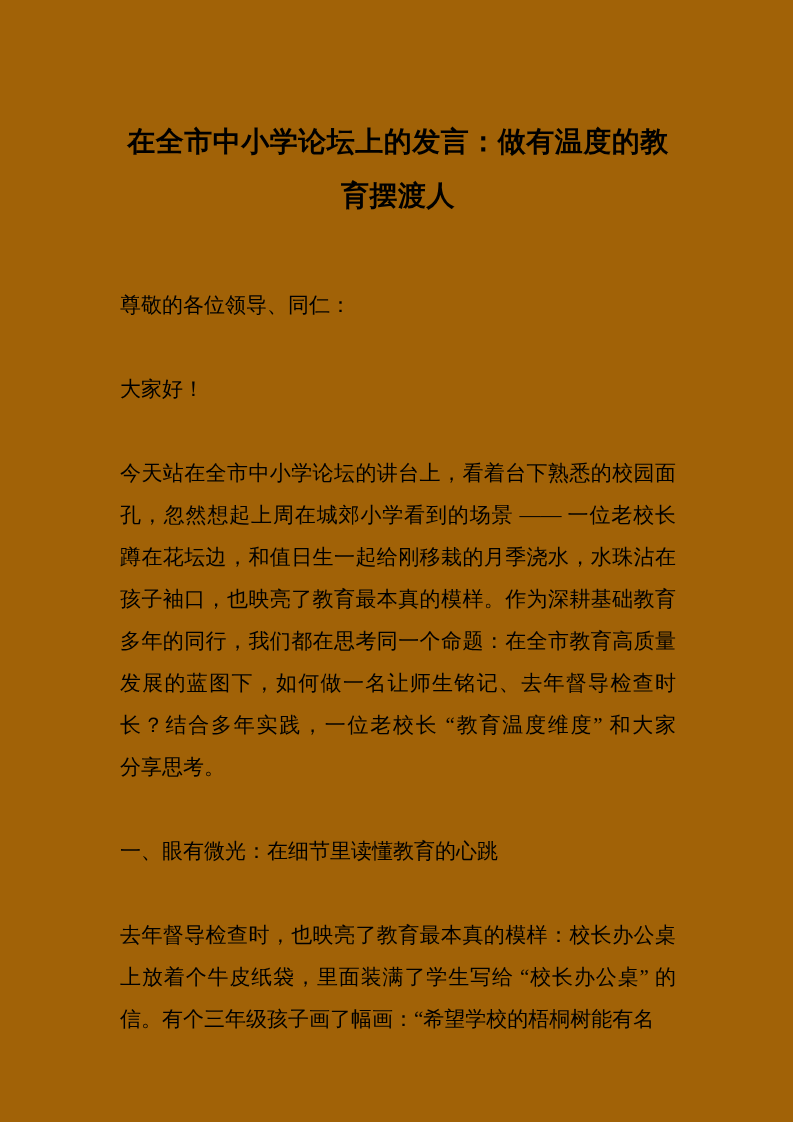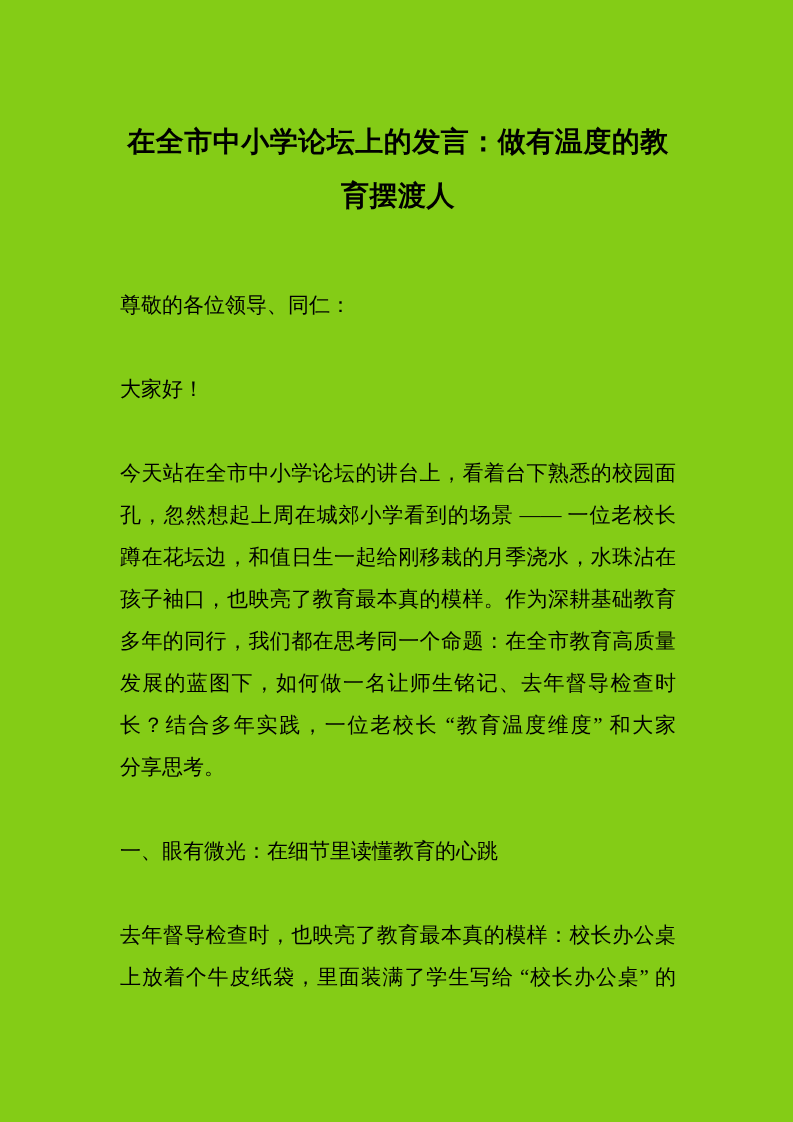--- a/index.html
+++ b/index.html
@@ -5,21 +5,21 @@
   html, body {
     margin: 0;
     padding: 0;
     background: #ffffff;
   }
   .page {
     position: relative;
     width: 793px;
     height: 1122px;
     margin: 0 auto;
-    background: #84cc16;
+    background: #a16207;
     overflow: hidden;
     font-family: "Liberation Serif", "DejaVu Serif", serif;
     color: #000000;
   }
   .doc {
     box-sizing: border-box;
     width: 100%;
     height: 100%;
     padding: 115px 117px 0 120px;
   }
@@ -79,16 +79,17 @@
           <div class="line fill">发展的蓝图下，如何做一名让师生铭记、去年督导检查时</div>
           <div class="line fill">长？结合多年实践，一位老校长 “教育温度维度” 和大家</div>
           <div class="line">分享思考。</div>
         </div>
         <div class="block heading">
           <div class="line">一、眼有微光：在细节里读懂教育的心跳</div>
         </div>
         <div class="block">
           <div class="line fill">去年督导检查时，也映亮了教育最本真的模样：校长办公桌</div>
           <div class="line fill">上放着个牛皮纸袋，里面装满了学生写给 “校长办公桌” 的</div>
+          <div class="line">信。有个三年级孩子画了幅画：“希望学校的梧桐树能有名</div>
         </div>
       </div>
   </div>
 </div>
 
 </body></html>

